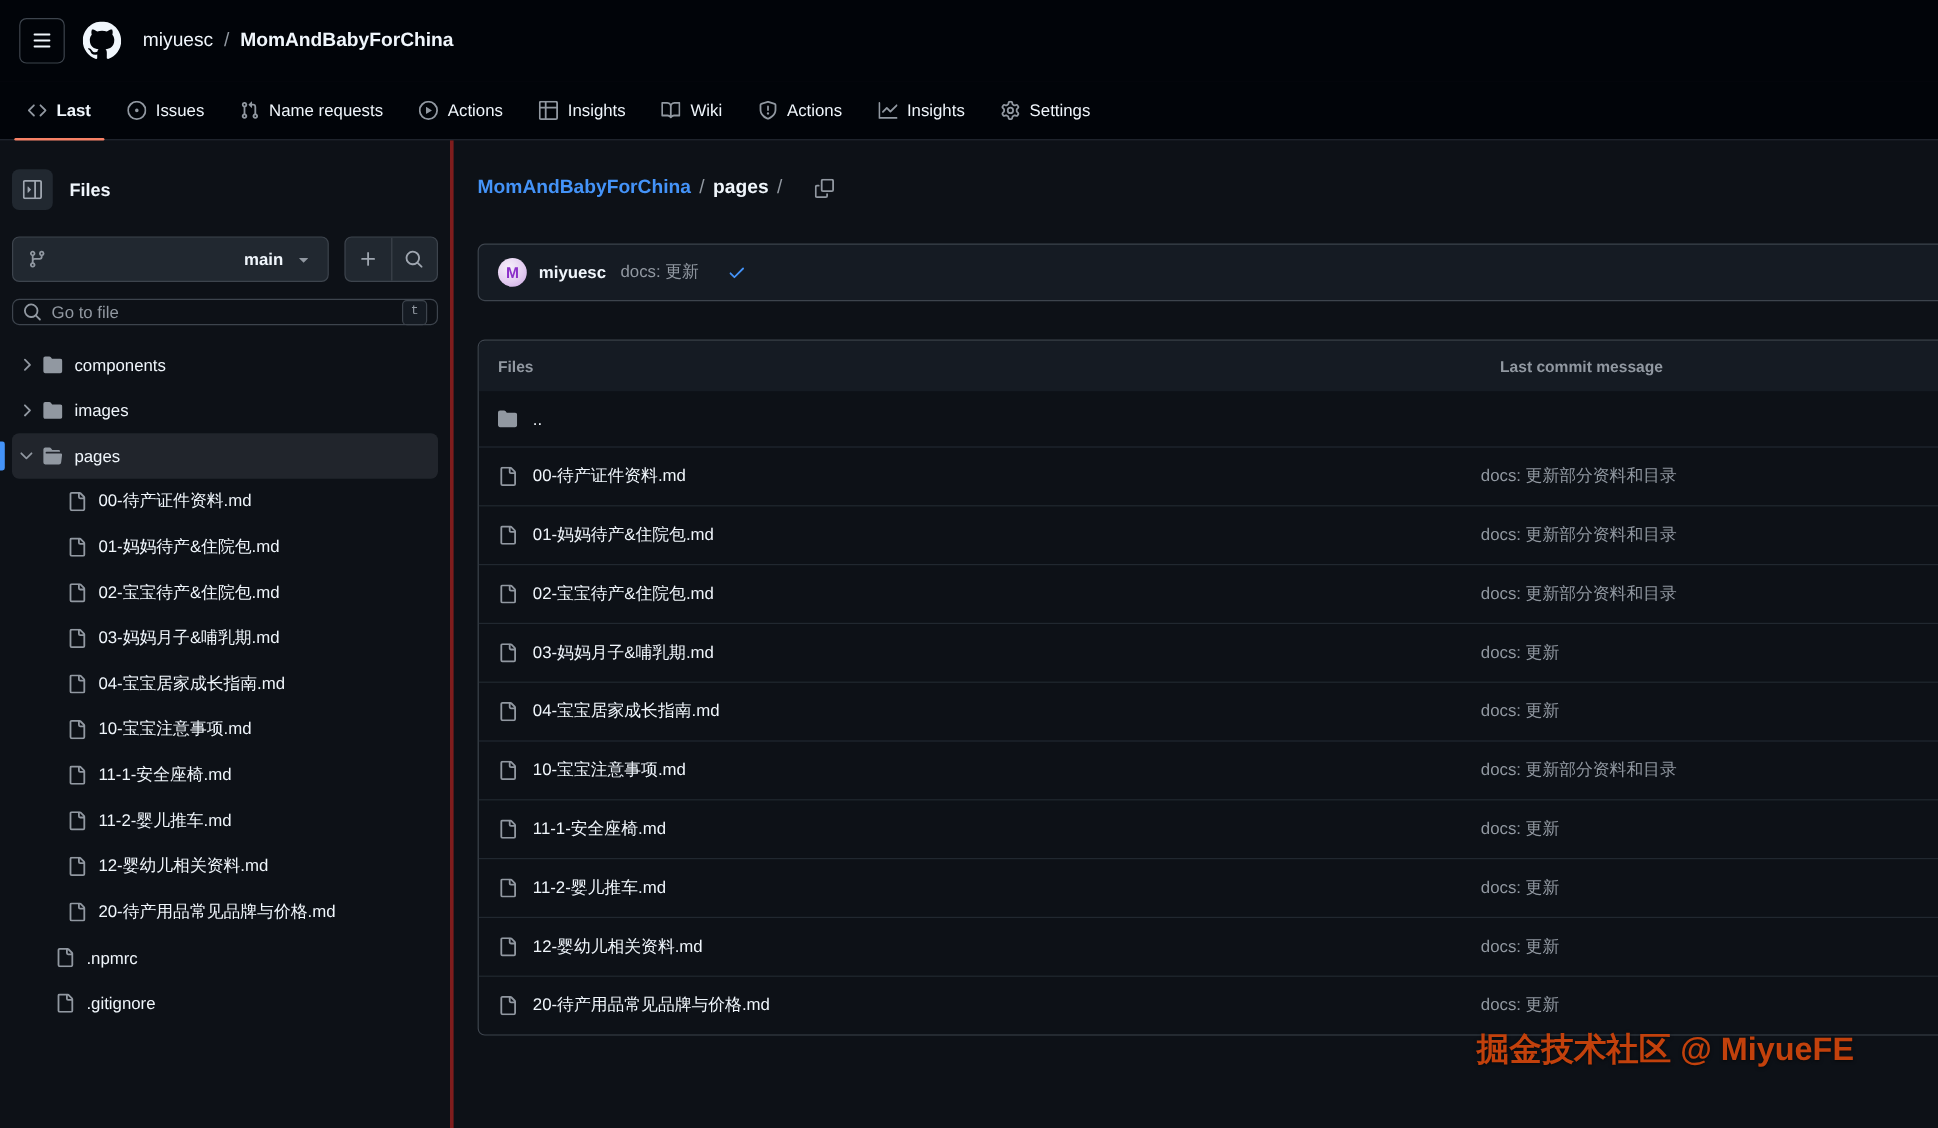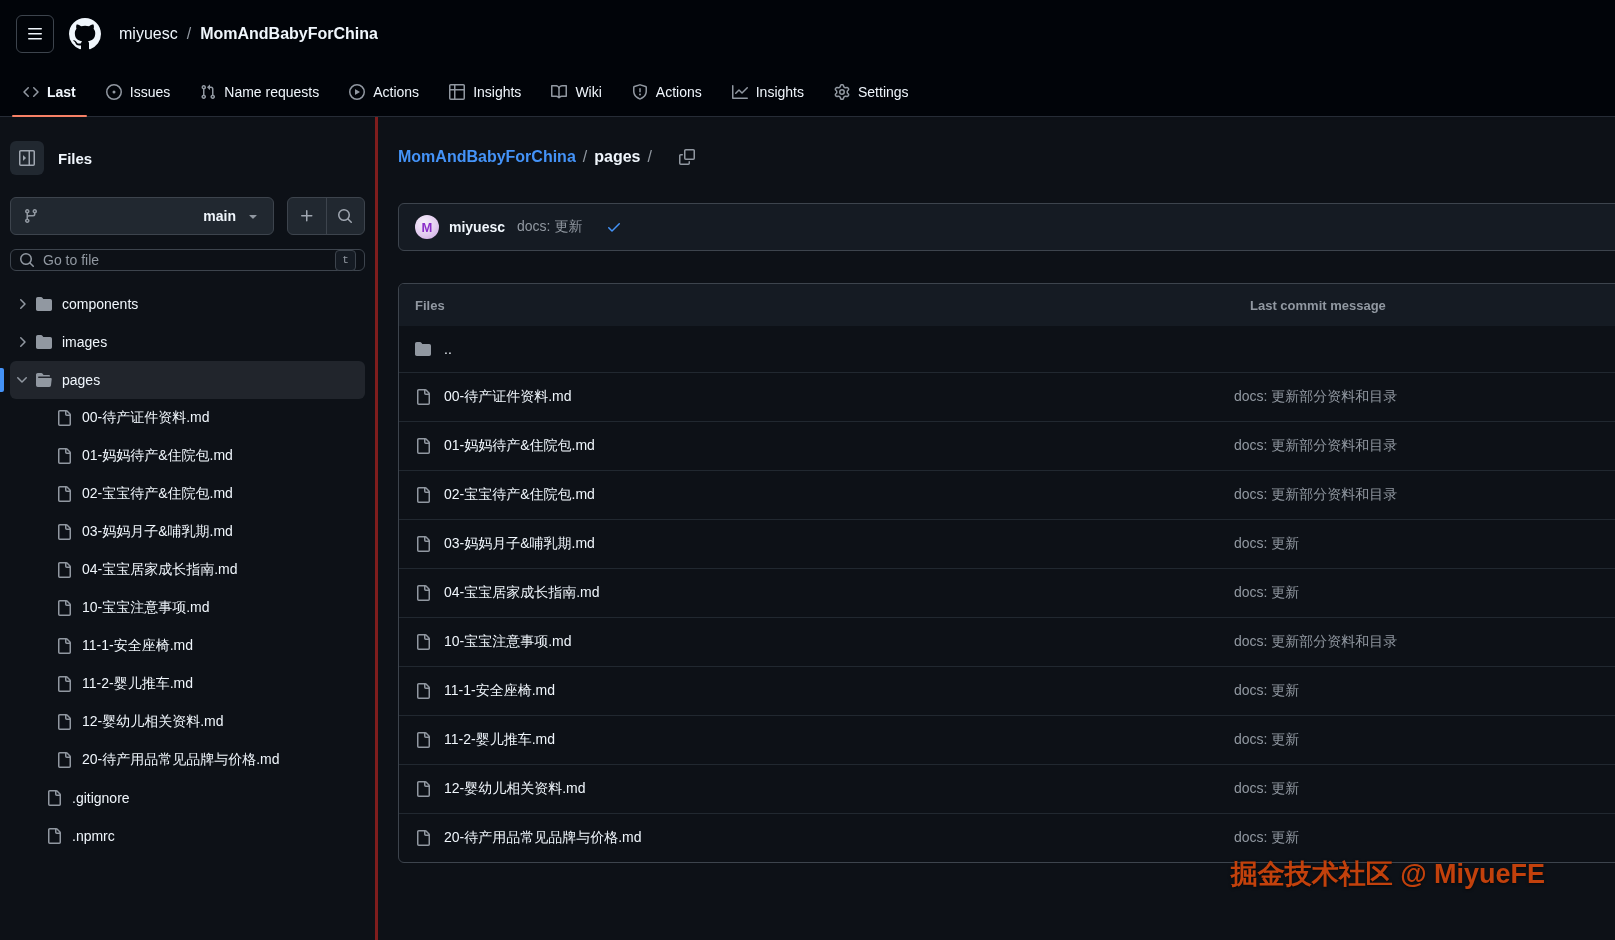--- a/index.html
+++ b/index.html
@@ -472,31 +472,31 @@
     </div>
 
 
     <div class="tree-row" style="padding-left: 36px;">
 
       <span class="icon16 t-icon">
             <svg viewBox="0 0 16 16" fill="currentColor" aria-hidden="true">
               <path d="M2 1.75C2 .784 2.784 0 3.75 0h6.586c.464 0 .909.184 1.237.513l2.914 2.914c.329.328.513.773.513 1.237v9.586A1.75 1.75 0 0 1 13.25 16h-9.5A1.75 1.75 0 0 1 2 14.25Zm1.75-.25a.25.25 0 0 0-.25.25v12.5c0 .138.112.25.25.25h9.5a.25.25 0 0 0 .25-.25V6h-2.75A1.75 1.75 0 0 1 9 4.25V1.5Zm6.75.062V4.25c0 .138.112.25.25.25h2.688l-.011-.013-2.914-2.914-.013-.011Z"></path>
             </svg>
           </span>
+      <span class="t-label">.npmrc</span>
+    </div>
+
+    <div class="tree-row" style="padding-left: 36px;">
+
+      <span class="icon16 t-icon">
+            <svg viewBox="0 0 16 16" fill="currentColor" aria-hidden="true">
+              <path d="M2 1.75C2 .784 2.784 0 3.75 0h6.586c.464 0 .909.184 1.237.513l2.914 2.914c.329.328.513.773.513 1.237v9.586A1.75 1.75 0 0 1 13.25 16h-9.5A1.75 1.75 0 0 1 2 14.25Zm1.75-.25a.25.25 0 0 0-.25.25v12.5c0 .138.112.25.25.25h9.5a.25.25 0 0 0 .25-.25V6h-2.75A1.75 1.75 0 0 1 9 4.25V1.5Zm6.75.062V4.25c0 .138.112.25.25.25h2.688l-.011-.013-2.914-2.914-.013-.011Z"></path>
+            </svg>
+          </span>
       <span class="t-label">.gitignore</span>
-    </div>
-
-    <div class="tree-row" style="padding-left: 36px;">
-
-      <span class="icon16 t-icon">
-            <svg viewBox="0 0 16 16" fill="currentColor" aria-hidden="true">
-              <path d="M2 1.75C2 .784 2.784 0 3.75 0h6.586c.464 0 .909.184 1.237.513l2.914 2.914c.329.328.513.773.513 1.237v9.586A1.75 1.75 0 0 1 13.25 16h-9.5A1.75 1.75 0 0 1 2 14.25Zm1.75-.25a.25.25 0 0 0-.25.25v12.5c0 .138.112.25.25.25h9.5a.25.25 0 0 0 .25-.25V6h-2.75A1.75 1.75 0 0 1 9 4.25V1.5Zm6.75.062V4.25c0 .138.112.25.25.25h2.688l-.011-.013-2.914-2.914-.013-.011Z"></path>
-            </svg>
-          </span>
-      <span class="t-label">.npmrc</span>
     </div>
   </div>
   </aside>
 
   <main class="main-pane">
 
     <div class="breadcrumb">
       <a class="bc-repo">MomAndBabyForChina</a>
       <span class="bc-sep">/</span>
       <span class="bc-path">pages</span>

